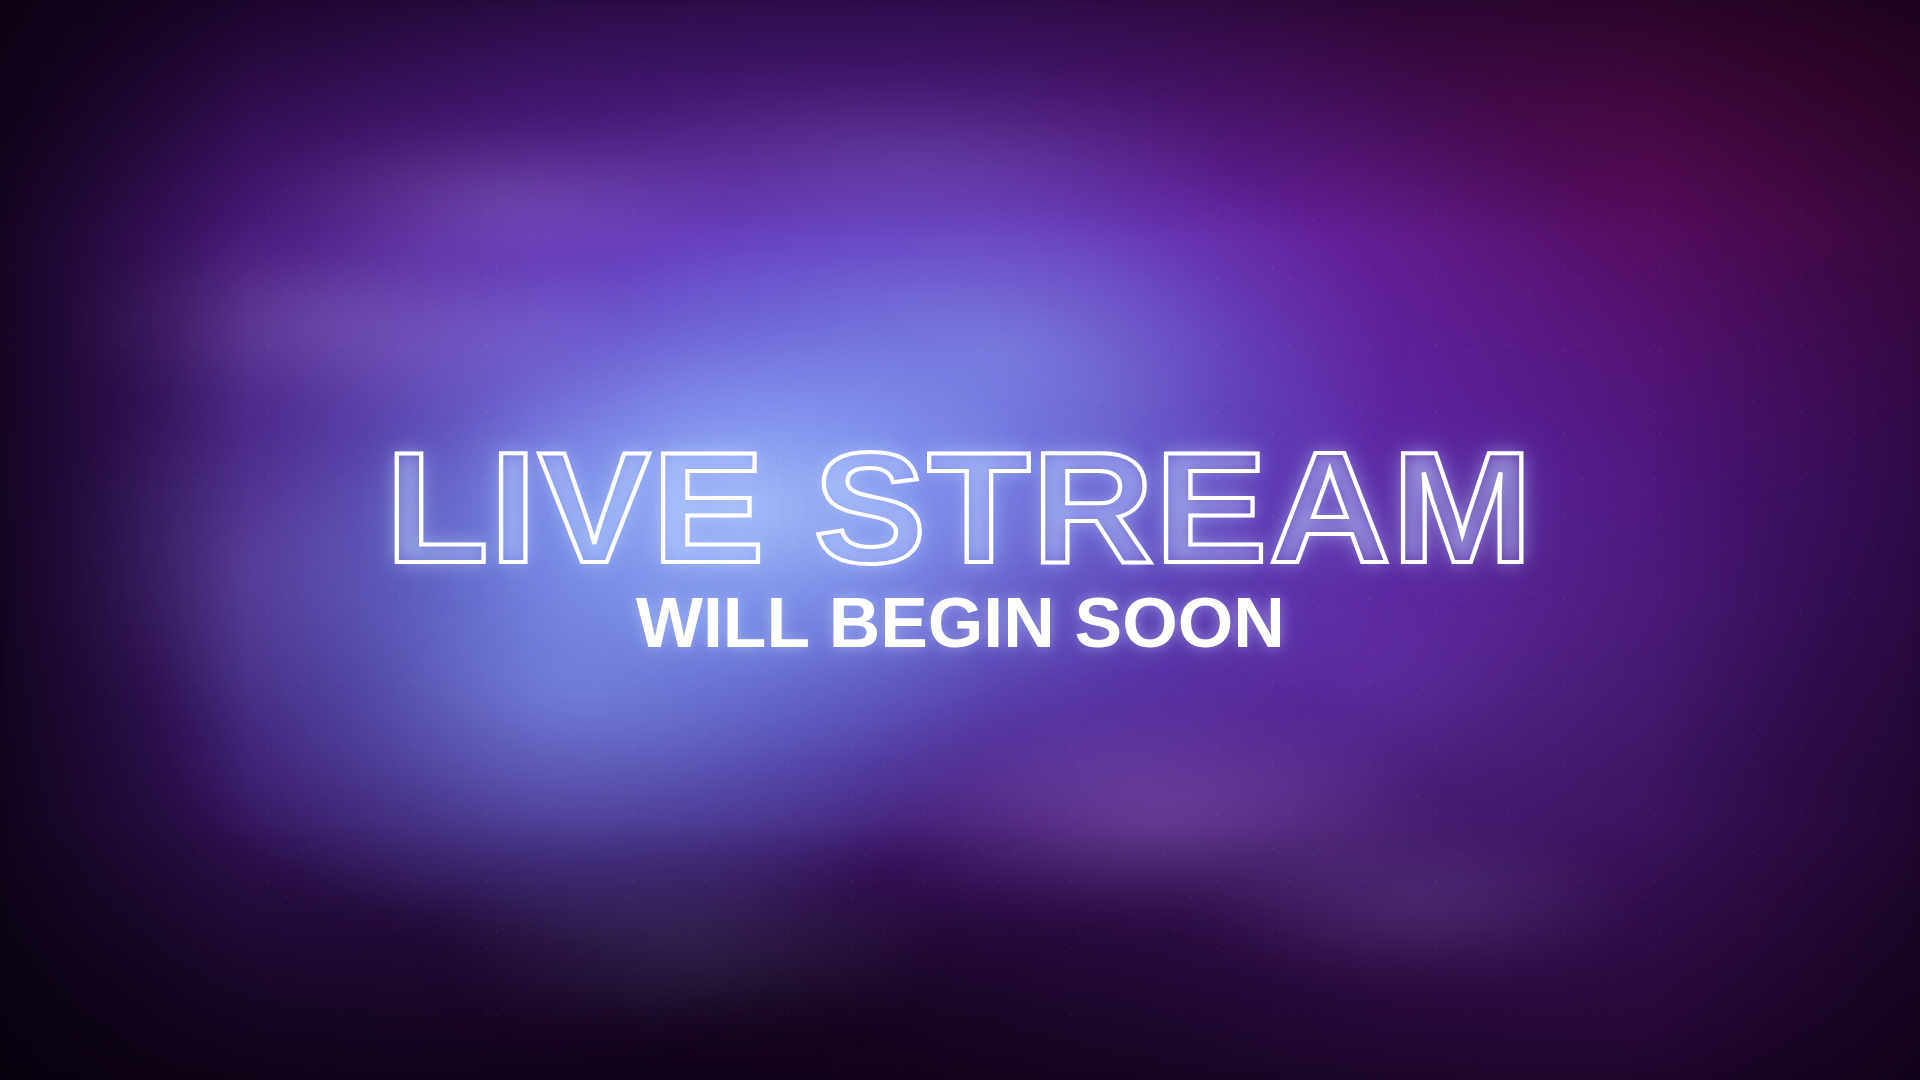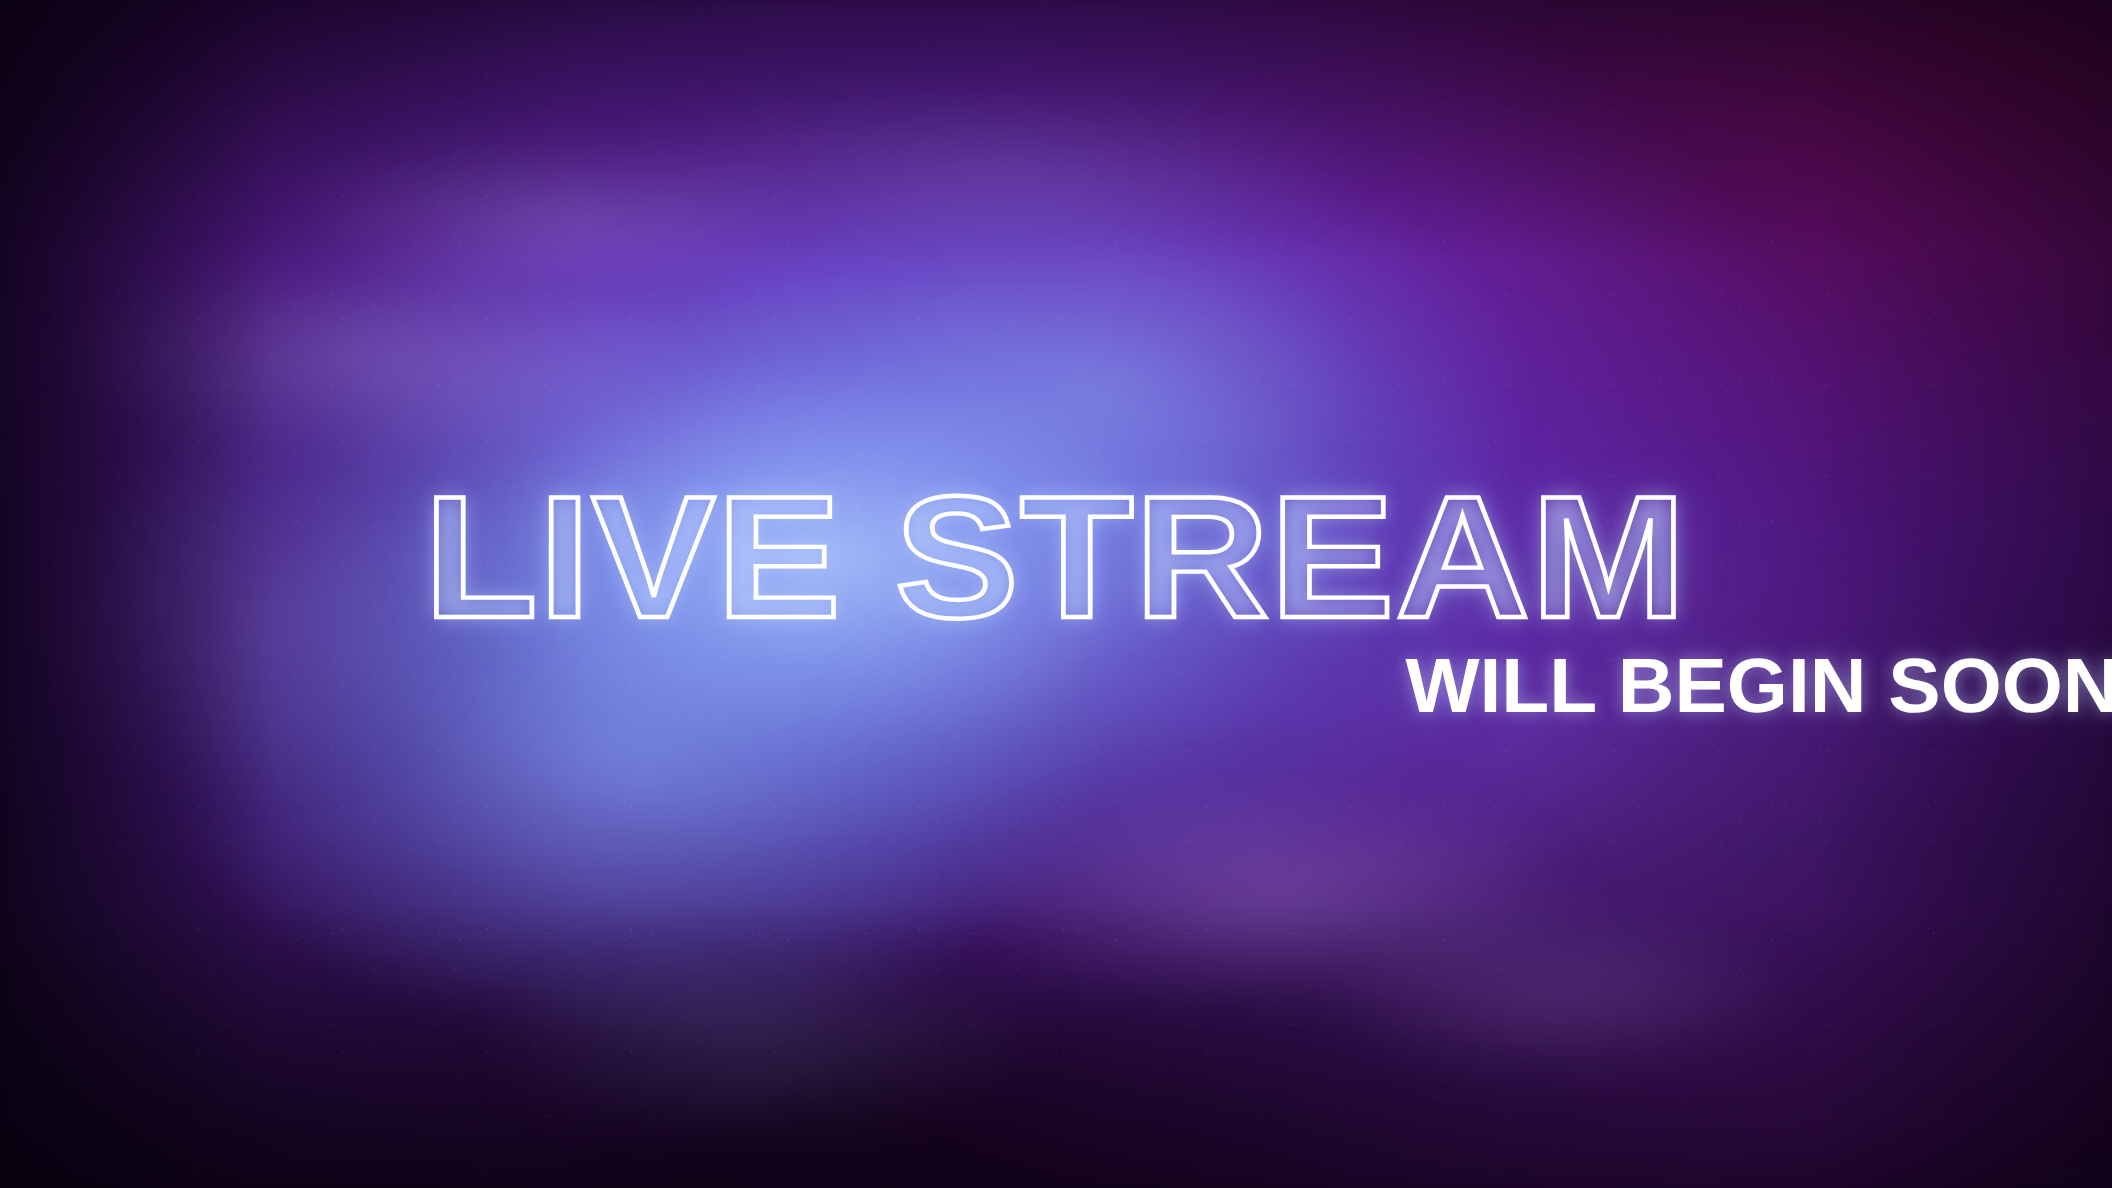--- a/index.html
+++ b/index.html
@@ -134,21 +134,21 @@
       0 0 46px rgba(140,170,250,0.30);
     white-space: nowrap;
     user-select: none;
   }
 
   #subtitle-wrap {
     position: absolute;
     top: 588px;
     left: 0;
     width: 1920px;
-    text-align: right;
+    text-align: center;
   }
 
   #subhead {
     display: inline-block;
     margin: 0;
     font-family: "Liberation Sans", sans-serif;
     font-weight: 700;
     font-size: 70px;
     line-height: 1;
     letter-spacing: 0px;

